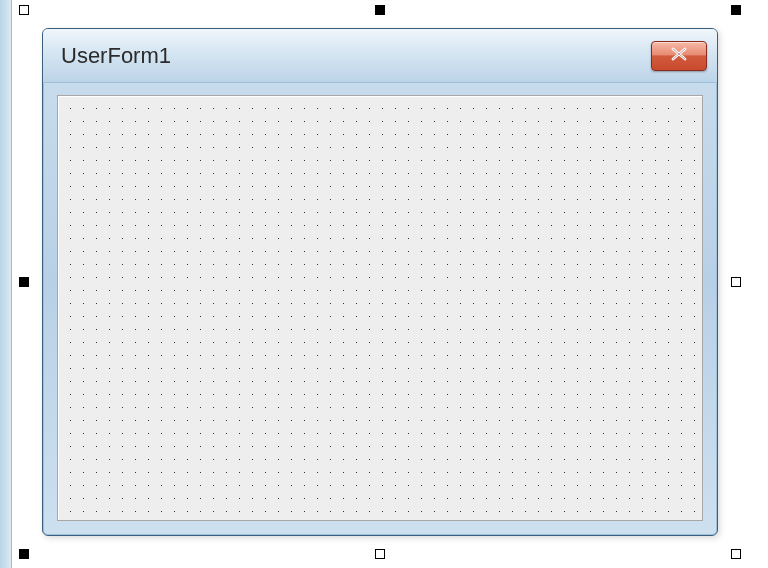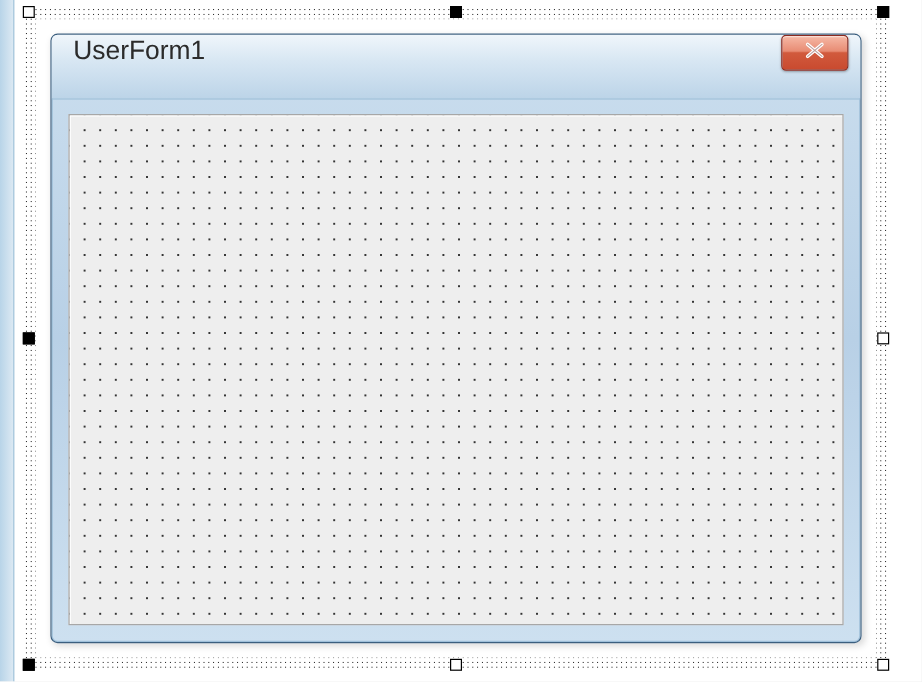--- a/index.html
+++ b/index.html
@@ -65,21 +65,21 @@
       bottom: 12px;
       border: 1px solid #3b5e7e;
       border-radius: 6px;
       background: linear-gradient(to bottom, #e8f1f9 0%, #c8dced 8%, #b8d0e6 50%, #cde0f0 100%);
       box-shadow: 0 0 0 1px #9fc0da inset, 2px 2px 6px rgba(0,0,0,0.15);
       overflow: hidden;
     }
     .titlebar {
       height: 54px;
       display: flex;
-      align-items: flex-start;
+      align-items: center;
       justify-content: space-between;
       padding: 0 10px 0 18px;
       background: linear-gradient(to bottom, #f0f6fb 0%, #d8e7f3 40%, #bcd4e8 100%);
       border-bottom: 1px solid #9fc0da;
     }
     .title-text {
       font-size: 22px;
       color: #2b2b2b;
       font-weight: 400;
     }

